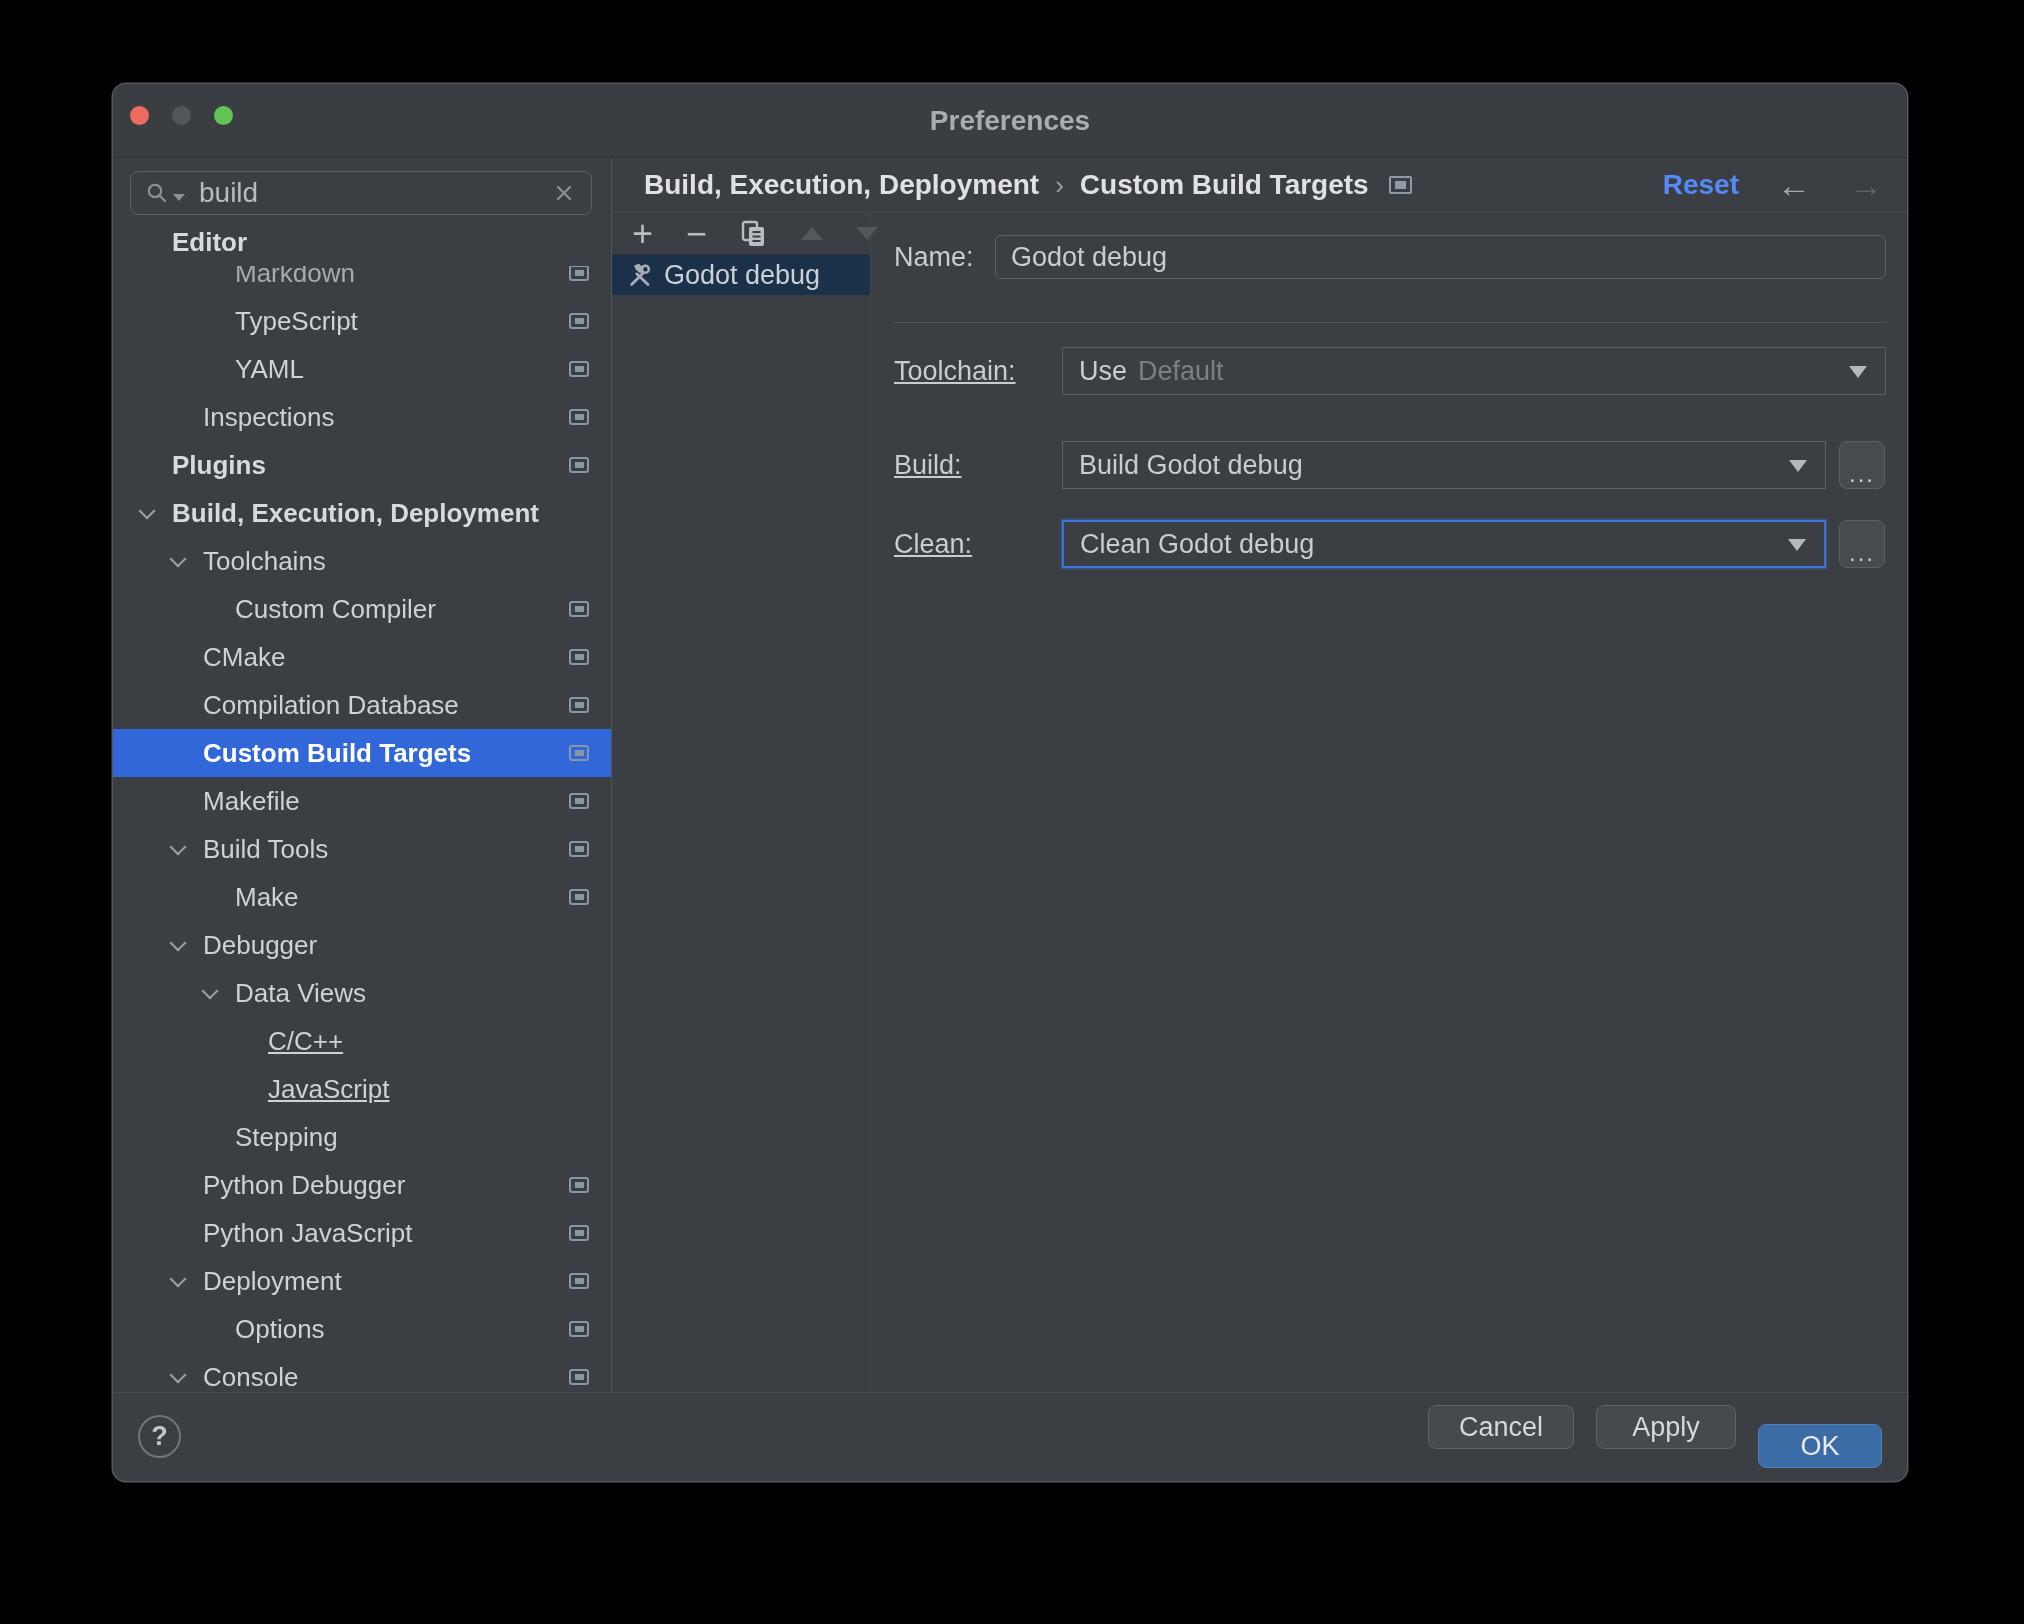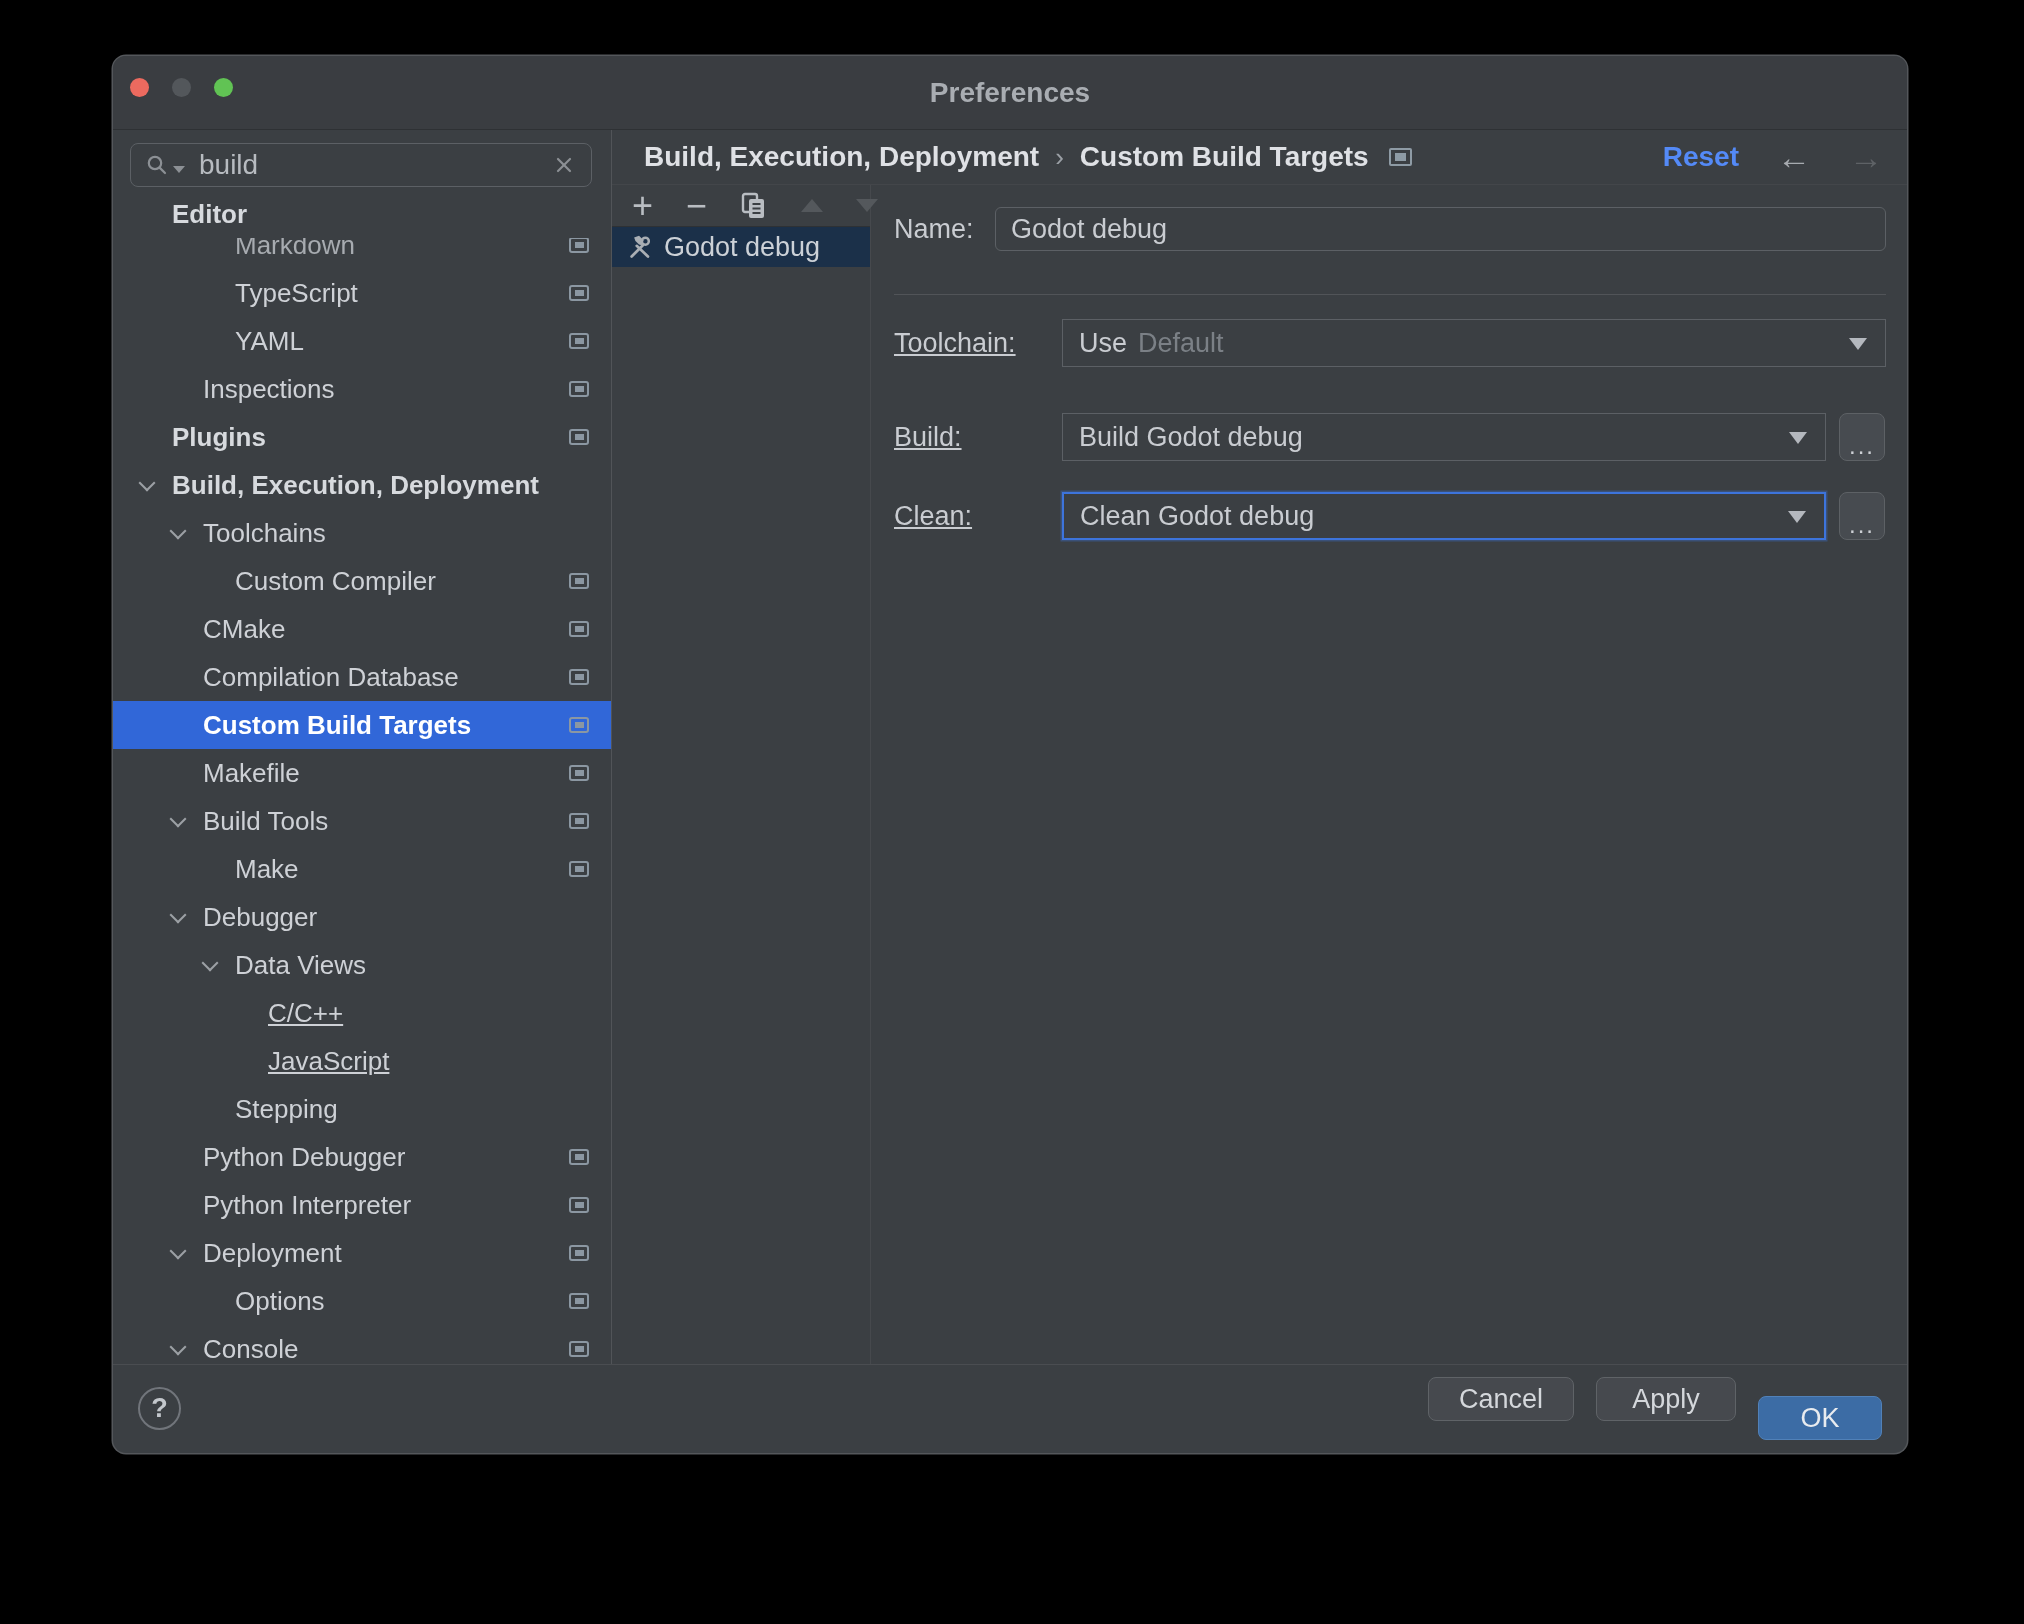--- a/index.html
+++ b/index.html
@@ -1,19 +1,19 @@
 <!DOCTYPE html>
 <html><head>
 <meta charset="utf-8">
 <style>
   html,body{margin:0;padding:0;background:#000;width:2024px;height:1624px;overflow:hidden;
     font-family:"Liberation Sans", sans-serif;-webkit-font-smoothing:antialiased;}
   *{box-sizing:border-box;}
 
-  .window{position:absolute;left:113px;top:56px;width:1794px;height:1397px;
+  .window{position:absolute;left:113px;top:84px;width:1794px;height:1397px;
     background:#3b3f43;border-radius:13px;overflow:hidden;
     box-shadow:0 0 0 1.5px #54575b, 0 18px 60px rgba(0,0,0,.7);}
 
   
   .titlebar{height:74px;background:#3a3d41;position:relative;
     display:flex;align-items:center;justify-content:center;border-bottom:1px solid #2e3134;}
   .title{font-size:28px;font-weight:700;color:#a9adb2;}
   .traffic{position:absolute;left:17px;top:22px;display:flex;gap:23px;}
   .light{width:19px;height:19px;border-radius:50%;}
   .light.close{background:#ec6a5f;}
@@ -247,21 +247,21 @@
           <div class="trow lvl2">
             <span>Stepping</span>
           </div>
           <div class="trow lvl1">
             <span>Python Debugger</span>
             <span class="pv">
               <i></i>
             </span>
           </div>
           <div class="trow lvl1">
-            <span>Python Interpreter</span>
+            <span>Python JavaScript</span>
             <span class="pv">
               <i></i>
             </span>
           </div>
           <div class="trow lvl1 has-chev">
             <span class="chev"></span>
             <span>Deployment</span>
             <span class="pv">
               <i></i>
             </span>

